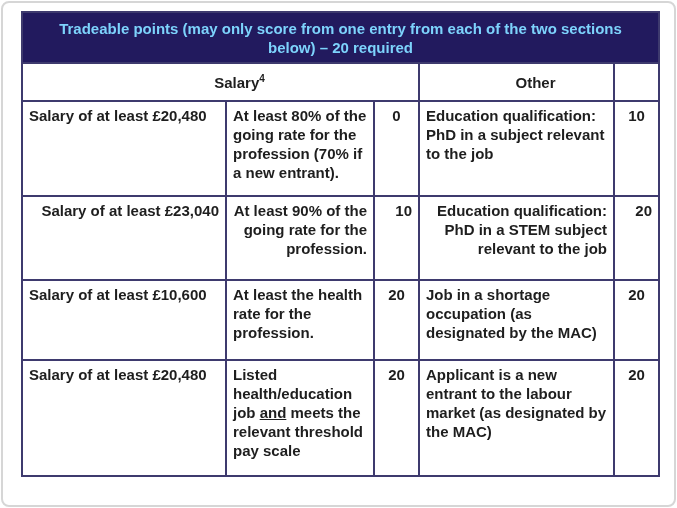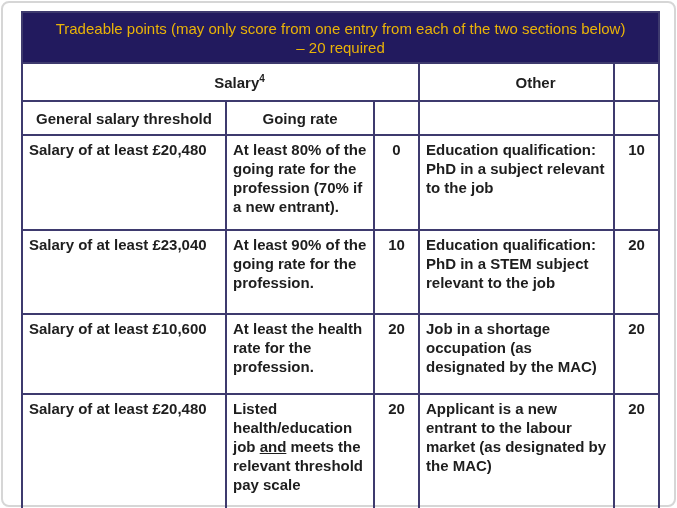--- a/index.html
+++ b/index.html
@@ -31,22 +31,22 @@
   }
   table.points-table td, table.points-table th {
     border: 2px solid #3e3a6e;
     vertical-align: top;
     padding: 4px 6px;
     overflow: hidden;
     font-weight: bold;
   }
   tr.title-row th {
     background: #221a5e;
-    color: #eab308;
-    font-weight: normal;
+    color: #7dd3fc;
+    font-weight: bold;
     text-align: center;
     vertical-align: middle;
     height: 41px;
     padding: 4px 30px;
     font-size: 15px;
     line-height: 19px;
   }
   tr.section-row td {
     font-weight: bold;
     text-align: center;
@@ -68,21 +68,21 @@
   td.pad-mid {
     padding-top: 26px;
   }
   sup.fnote {
     font-size: 10px;
     vertical-align: super;
     line-height: 0;
   }
   .u { text-decoration: underline; }
   tr.r1 td { height: 85px; }
-  tr.r2 td { height: 74px; }
+  tr.r2 td { height: 74px; text-align: right; }
   tr.r3 td { height: 70px; }
   tr.r4 td { height: 106px; }
 </style>
 </head>
 <body>
 
 <div class="screenshot-frame">
   <table class="points-table">
     <colgroup>
       <col style="width:204px">
@@ -96,27 +96,20 @@
         <tr class="title-row">
       <th colspan="5">Tradeable points (may only score from one entry from each of the two sections below) – 20 required</th>
     </tr>
 
     <tr class="section-row">
       <td colspan="3"><span>Salary</span><sup class="fnote">4</sup></td>
       <td>Other</td>
       <td></td>
     </tr>
 
-    <tr class="subheader-row">
-      <td>General salary threshold</td>
-      <td>Going rate</td>
-      <td></td>
-      <td></td>
-      <td></td>
-    </tr>
 
     <tr class="r1">
       <td>Salary of at least £20,480</td>
       <td>At least 80% of the going rate for the profession (70% if a new entrant).</td>
       <td class="pts">0</td>
       <td>Education qualification: PhD in a subject relevant to the job</td>
       <td class="pts">10</td>
     </tr>
 
     <tr class="r2">

